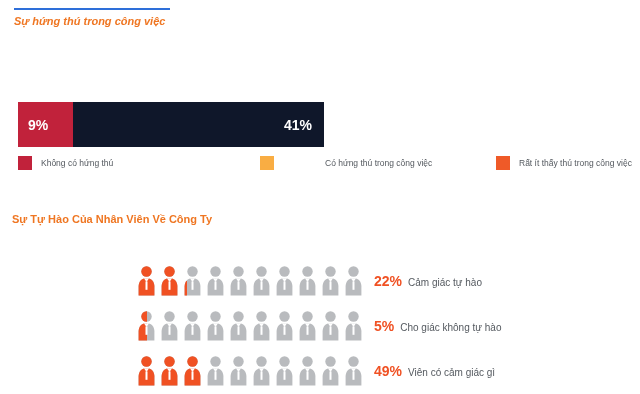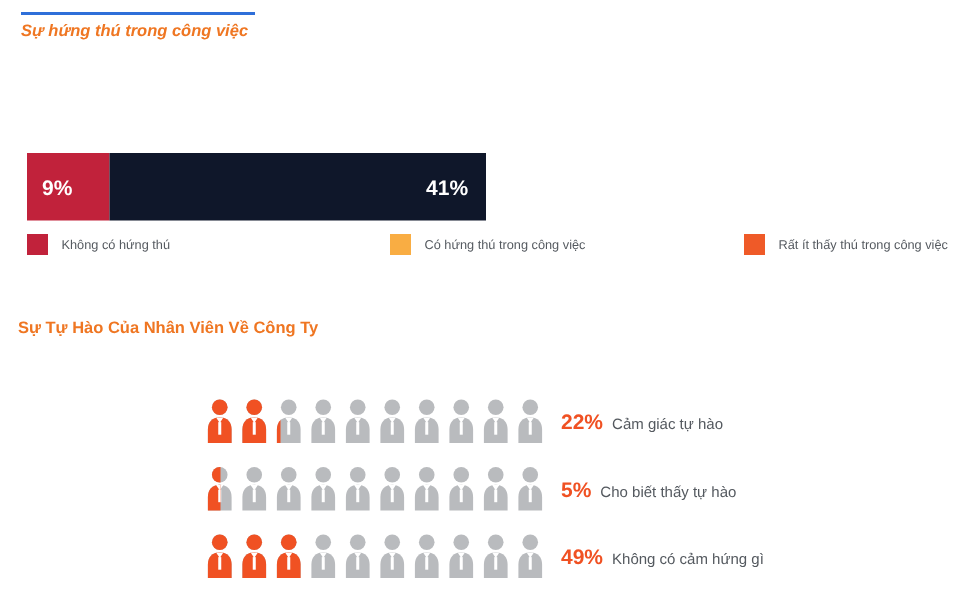--- a/index.html
+++ b/index.html
@@ -90,21 +90,21 @@
     width: 14px;
     height: 14px;
     margin-right: 9px;
     flex: 0 0 auto;
   }
   .legend-label {
     font-size: 8.5px;
     color: #54595f;
   }
   .legend-0 { left: 0; }
-  .legend-1 { left: 242px; }
+  .legend-1 { left: 242px; gap: 42px; }
   .legend-2 { left: 478px; }
 
   
   .picto-title {
     position: absolute;
     left: 12px;
     top: 213px;
     font-size: 11px;
     font-weight: bold;
     color: #ef7622;
@@ -438,21 +438,21 @@
               <circle cx="8.5" cy="5.5" r="5.2" fill="currentColor"></circle>
               <path d="M8.5 12.2 C3.4 12.2 0.6 15.6 0.6 20.4 L0.6 29.4 L16.4 29.4 L16.4 20.4 C16.4 15.6 13.6 12.2 8.5 12.2 Z" fill="currentColor"></path>
               <path d="M6.3 12.7 L8.5 16.0 L10.7 12.7 L10.7 12.3 L6.3 12.3 Z" fill="#ffffff"></path>
               <rect x="7.5" y="15.4" width="2.0" height="8.4" fill="#ffffff"></rect>
             </svg>
           </div>
         </div>
       </div>
       <div class="row-label">
         <span class="row-pct">5%</span>
-        <span class="row-text">Cho biết thấy tự hào</span>
+        <span class="row-text">Cho giác không tự hào</span>
       </div>
     </div>
     <div class="picto-row">
       <div class="icon-strip">
         <div class="person">
           <div class="layer base">
             <svg viewBox="0 0 17 30" xmlns="http://www.w3.org/2000/svg">
               <circle cx="8.5" cy="5.5" r="5.2" fill="currentColor"></circle>
               <path d="M8.5 12.2 C3.4 12.2 0.6 15.6 0.6 20.4 L0.6 29.4 L16.4 29.4 L16.4 20.4 C16.4 15.6 13.6 12.2 8.5 12.2 Z" fill="currentColor"></path>
               <path d="M6.3 12.7 L8.5 16.0 L10.7 12.7 L10.7 12.3 L6.3 12.3 Z" fill="#ffffff"></path>
@@ -570,16 +570,16 @@
               <circle cx="8.5" cy="5.5" r="5.2" fill="currentColor"></circle>
               <path d="M8.5 12.2 C3.4 12.2 0.6 15.6 0.6 20.4 L0.6 29.4 L16.4 29.4 L16.4 20.4 C16.4 15.6 13.6 12.2 8.5 12.2 Z" fill="currentColor"></path>
               <path d="M6.3 12.7 L8.5 16.0 L10.7 12.7 L10.7 12.3 L6.3 12.3 Z" fill="#ffffff"></path>
               <rect x="7.5" y="15.4" width="2.0" height="8.4" fill="#ffffff"></rect>
             </svg>
           </div>
         </div>
       </div>
       <div class="row-label">
         <span class="row-pct">49%</span>
-        <span class="row-text">Không có cảm hứng gì</span>
+        <span class="row-text">Viên có cảm giác gì</span>
       </div>
     </div>
   </div>
 
 </body></html>

